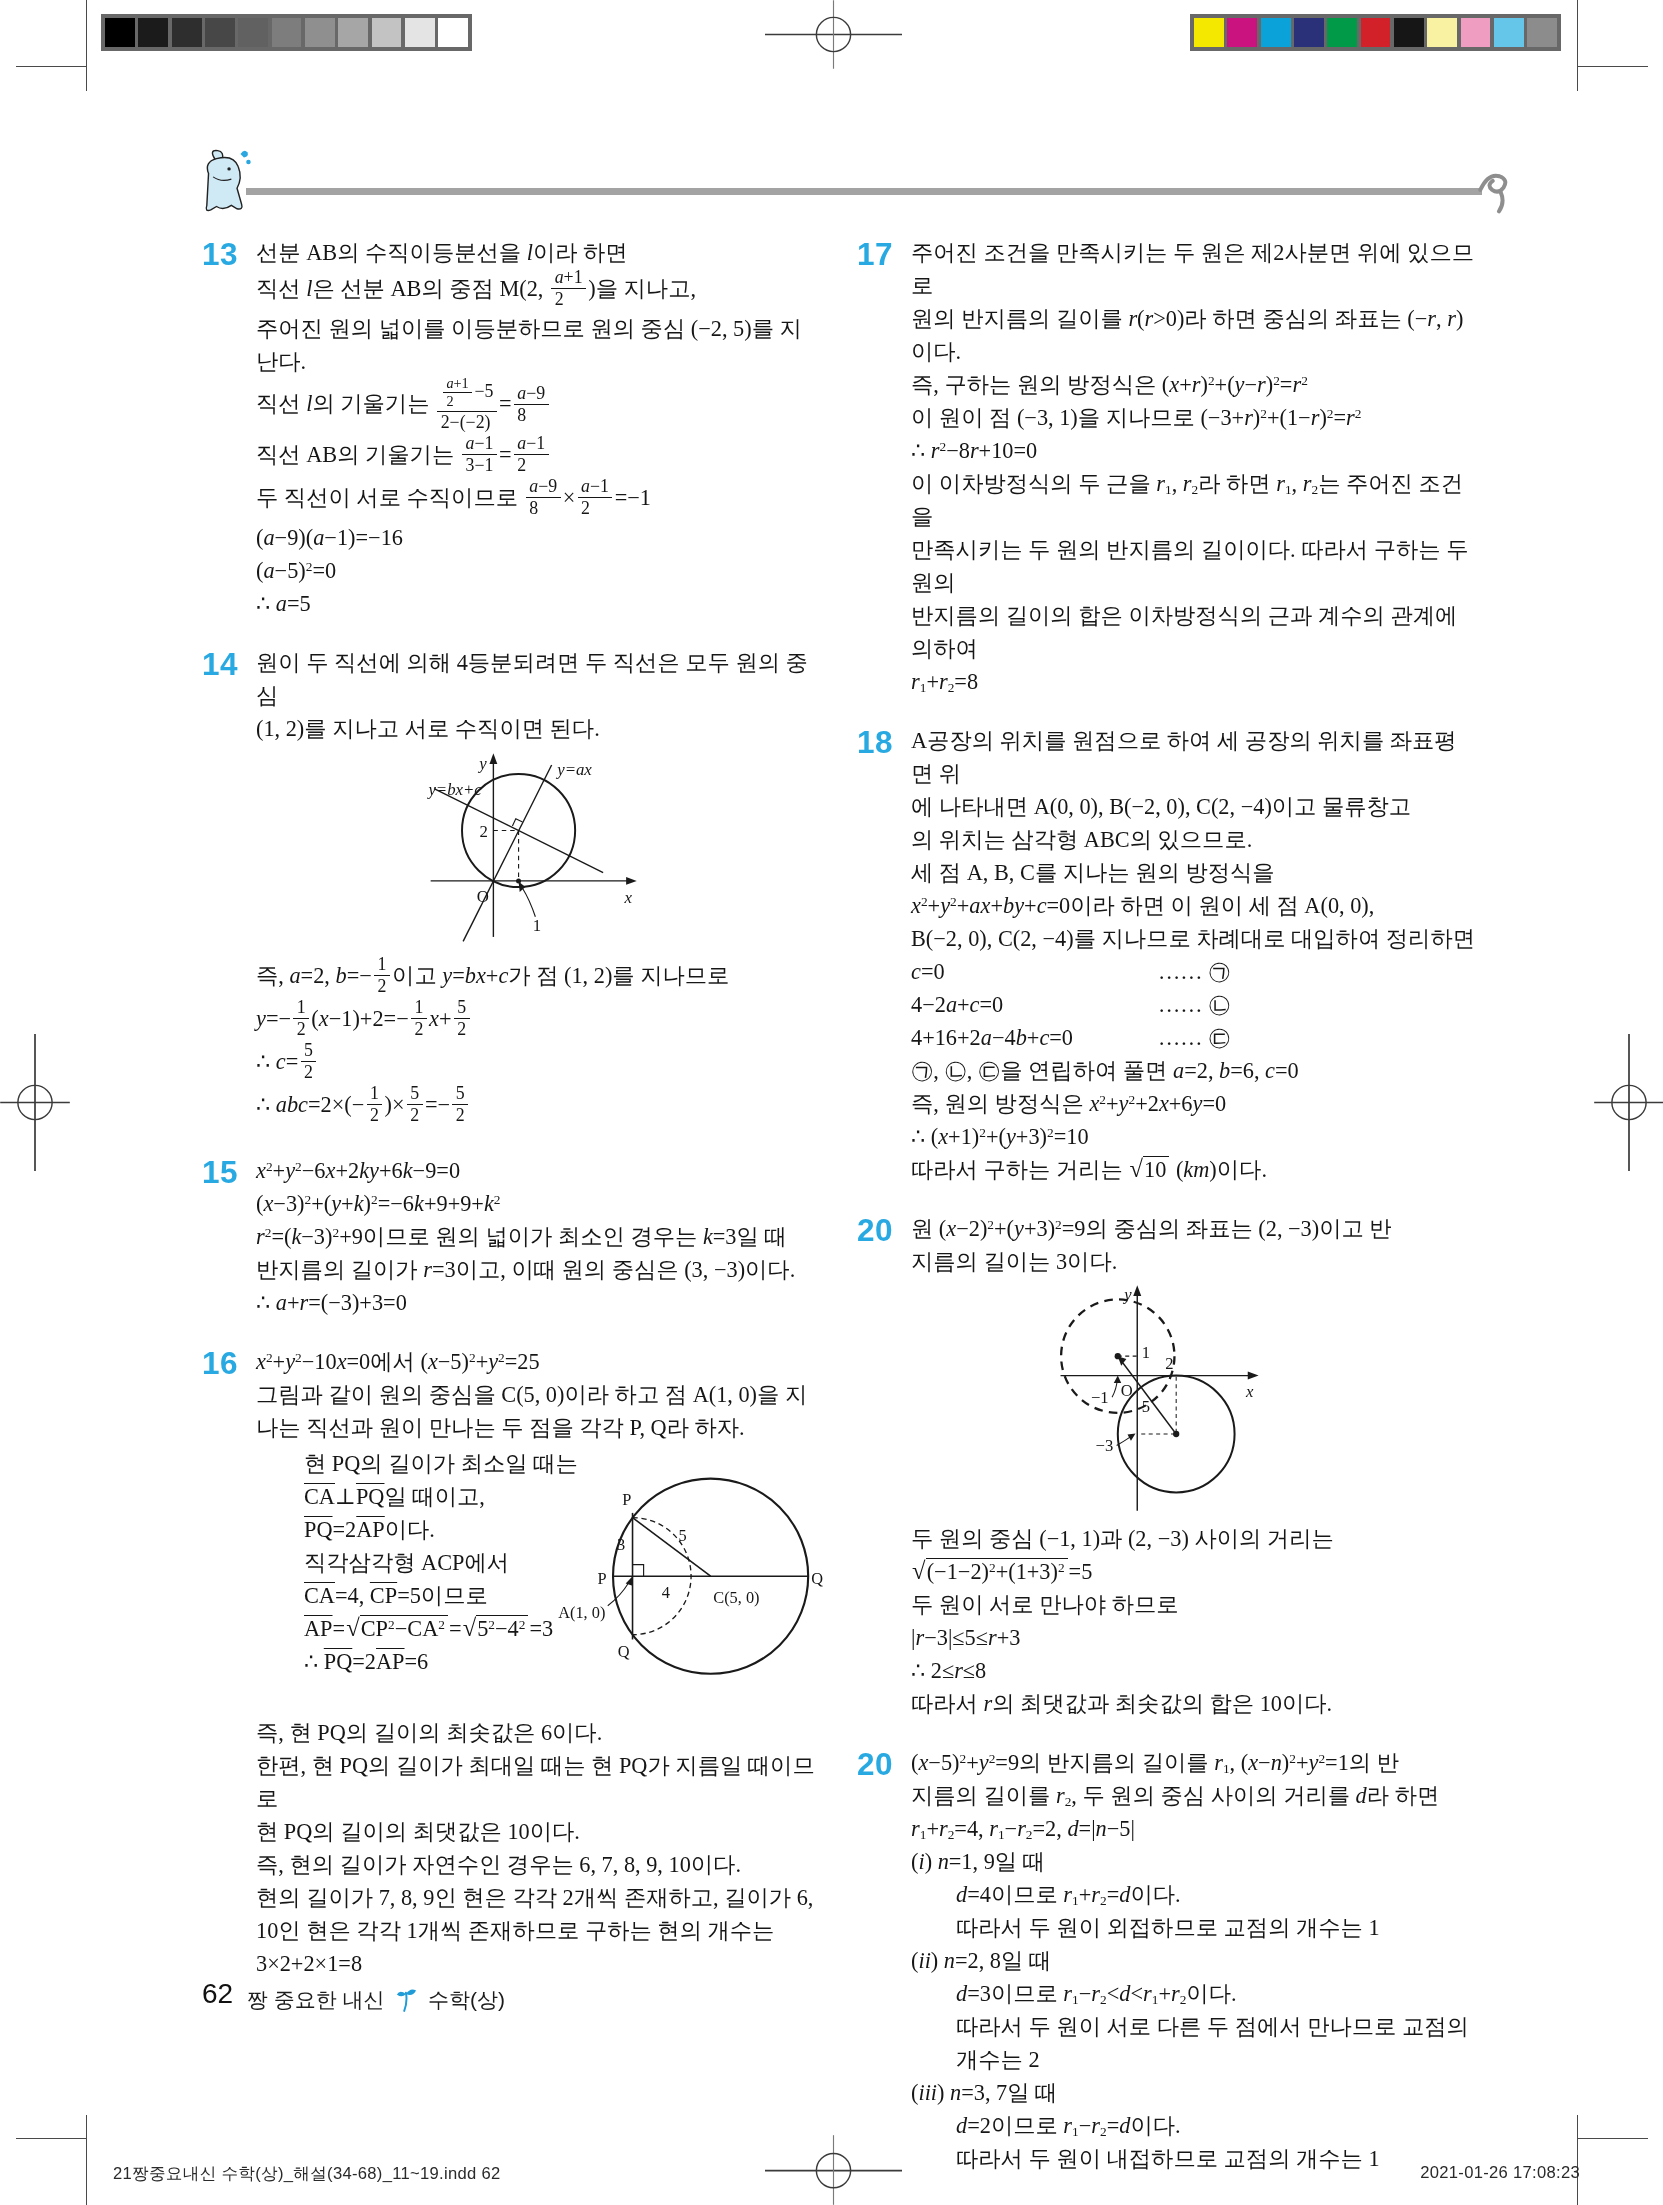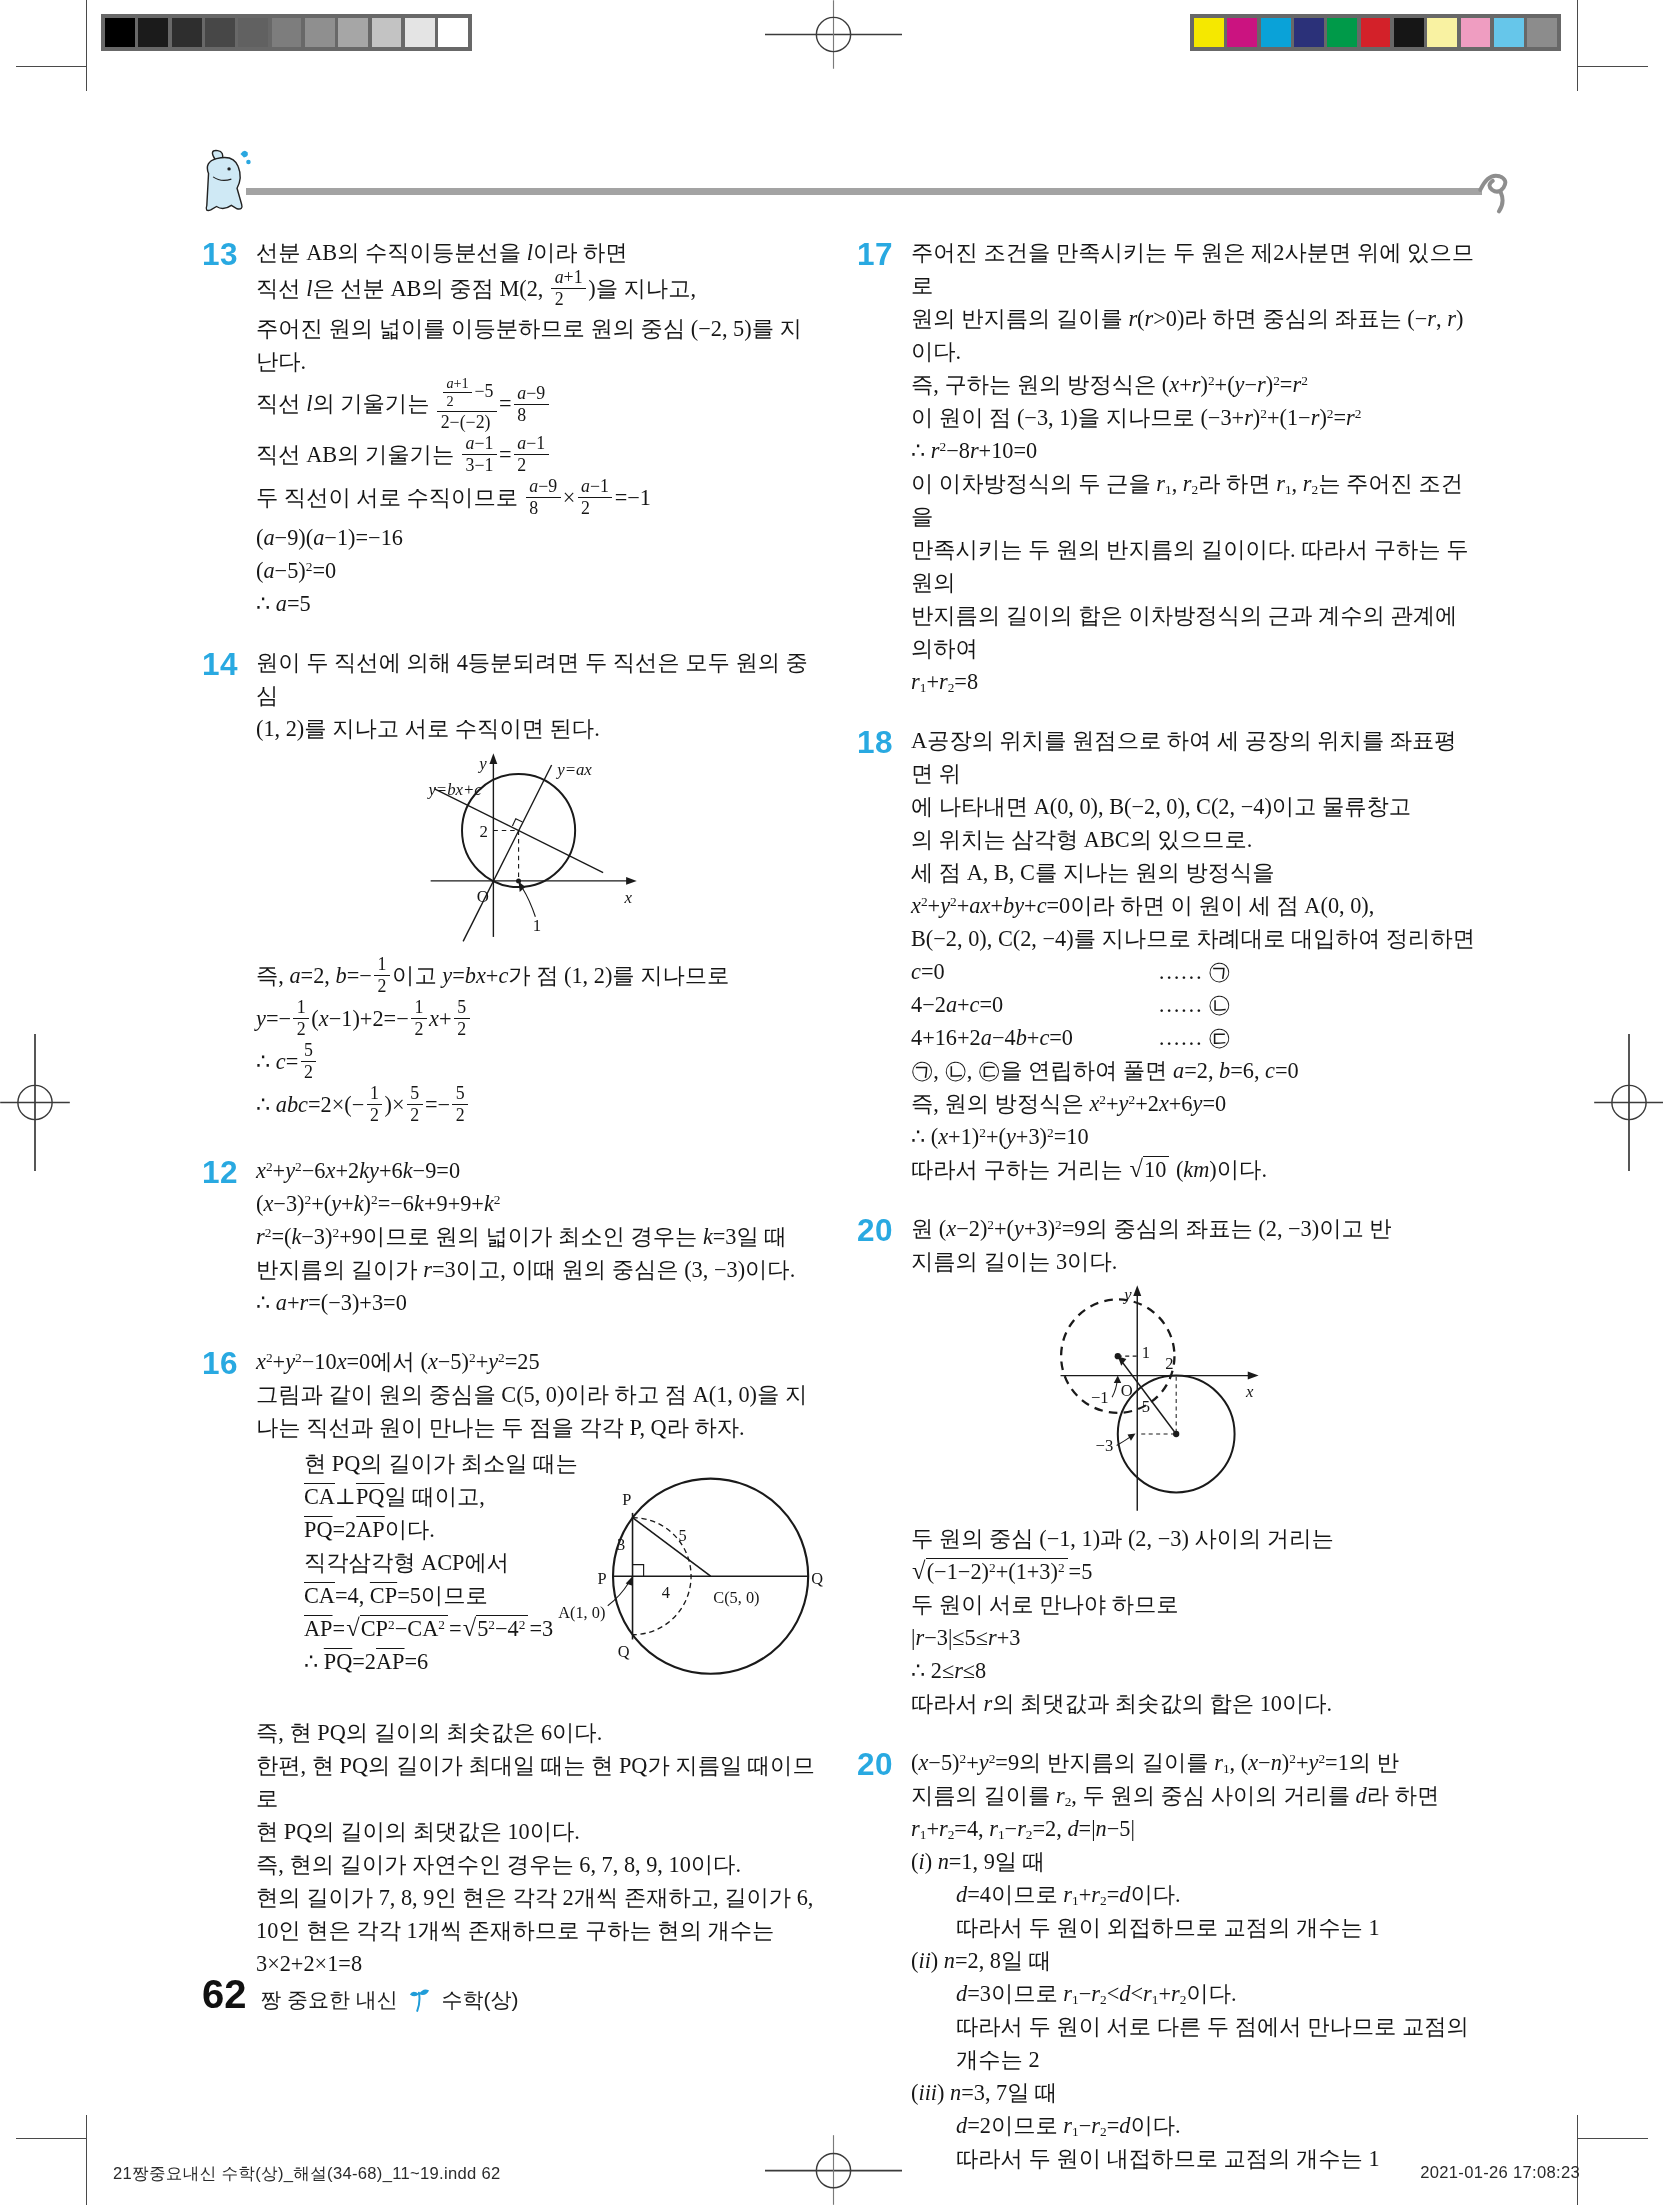--- a/index.html
+++ b/index.html
@@ -52,21 +52,21 @@
 
   .tagrow{position:relative;font-size:22.3px;line-height:33px;min-height:33px;}
   .tagrow .tag{position:absolute;left:247px;top:0;}
   .case-body{padding-left:45px;}
 
   svg text{font-family:"Liberation Serif","DejaVu Serif",serif;fill:#161616;}
   svg .it{font-style:italic;}
 
   
   .pagefoot{position:absolute;left:202px;top:1975px;display:flex;align-items:flex-end;gap:13.7px;}
-  .pagefoot .num{font-family:"Liberation Sans",sans-serif;font-weight:700;font-size:40px;line-height:38px;color:#111;}
+  .pagefoot .num{font-family:"Liberation Sans",sans-serif;font-weight:400;font-size:28px;line-height:38px;color:#111;}
   .pagefoot .brand{font-size:21px;line-height:27.5px;font-family:"Liberation Sans",sans-serif;color:#1c1c1c;}
   .pagefoot .feather{margin:0 -3.4px 1.1px -3.4px;}
 
   
   .printfoot{position:absolute;top:2163px;font-family:"Liberation Sans",sans-serif;
              font-size:16.6px;color:#2a2a2a;letter-spacing:0.3px;}
   .pf-left{left:113px;}
   .pf-right{left:1310px;width:270px;text-align:right;}
 </style>
 </head>
@@ -244,21 +244,21 @@
               <span class="fn">5</span>
               <span class="fd">2</span>
             </span>=−<span class="frac">
               <span class="fn">5</span>
               <span class="fd">2</span>
             </span></div>
       </div>
     </section>
 
     <section class="prob">
-      <div class="pnum">12</div>
+      <div class="pnum">15</div>
       <div class="pbody">
         <div class="ln"><i>x</i><sup>2</sup>+<i>y</i><sup>2</sup>−6<i>x</i>+2<i>k</i><i>y</i>+6<i>k</i>−9=0</div>
         <div class="ln">(<i>x</i>−3)<sup>2</sup>+(<i>y</i>+<i>k</i>)<sup>2</sup>=−6<i>k</i>+9+9+<i>k</i><sup>2</sup></div>
         <div class="ln"><i>r</i><sup>2</sup>=(<i>k</i>−3)<sup>2</sup>+9이므로 원의 넓이가 최소인 경우는 <i>k</i>=3일 때</div>
         <div class="ln">반지름의 길이가 <i>r</i>=3이고, 이때 원의 중심은 (3, −3)이다.</div>
         <div class="ln">∴ <i>a</i>+<i>r</i>=(−3)+3=0</div>
       </div>
     </section>
 
     <section class="prob">

